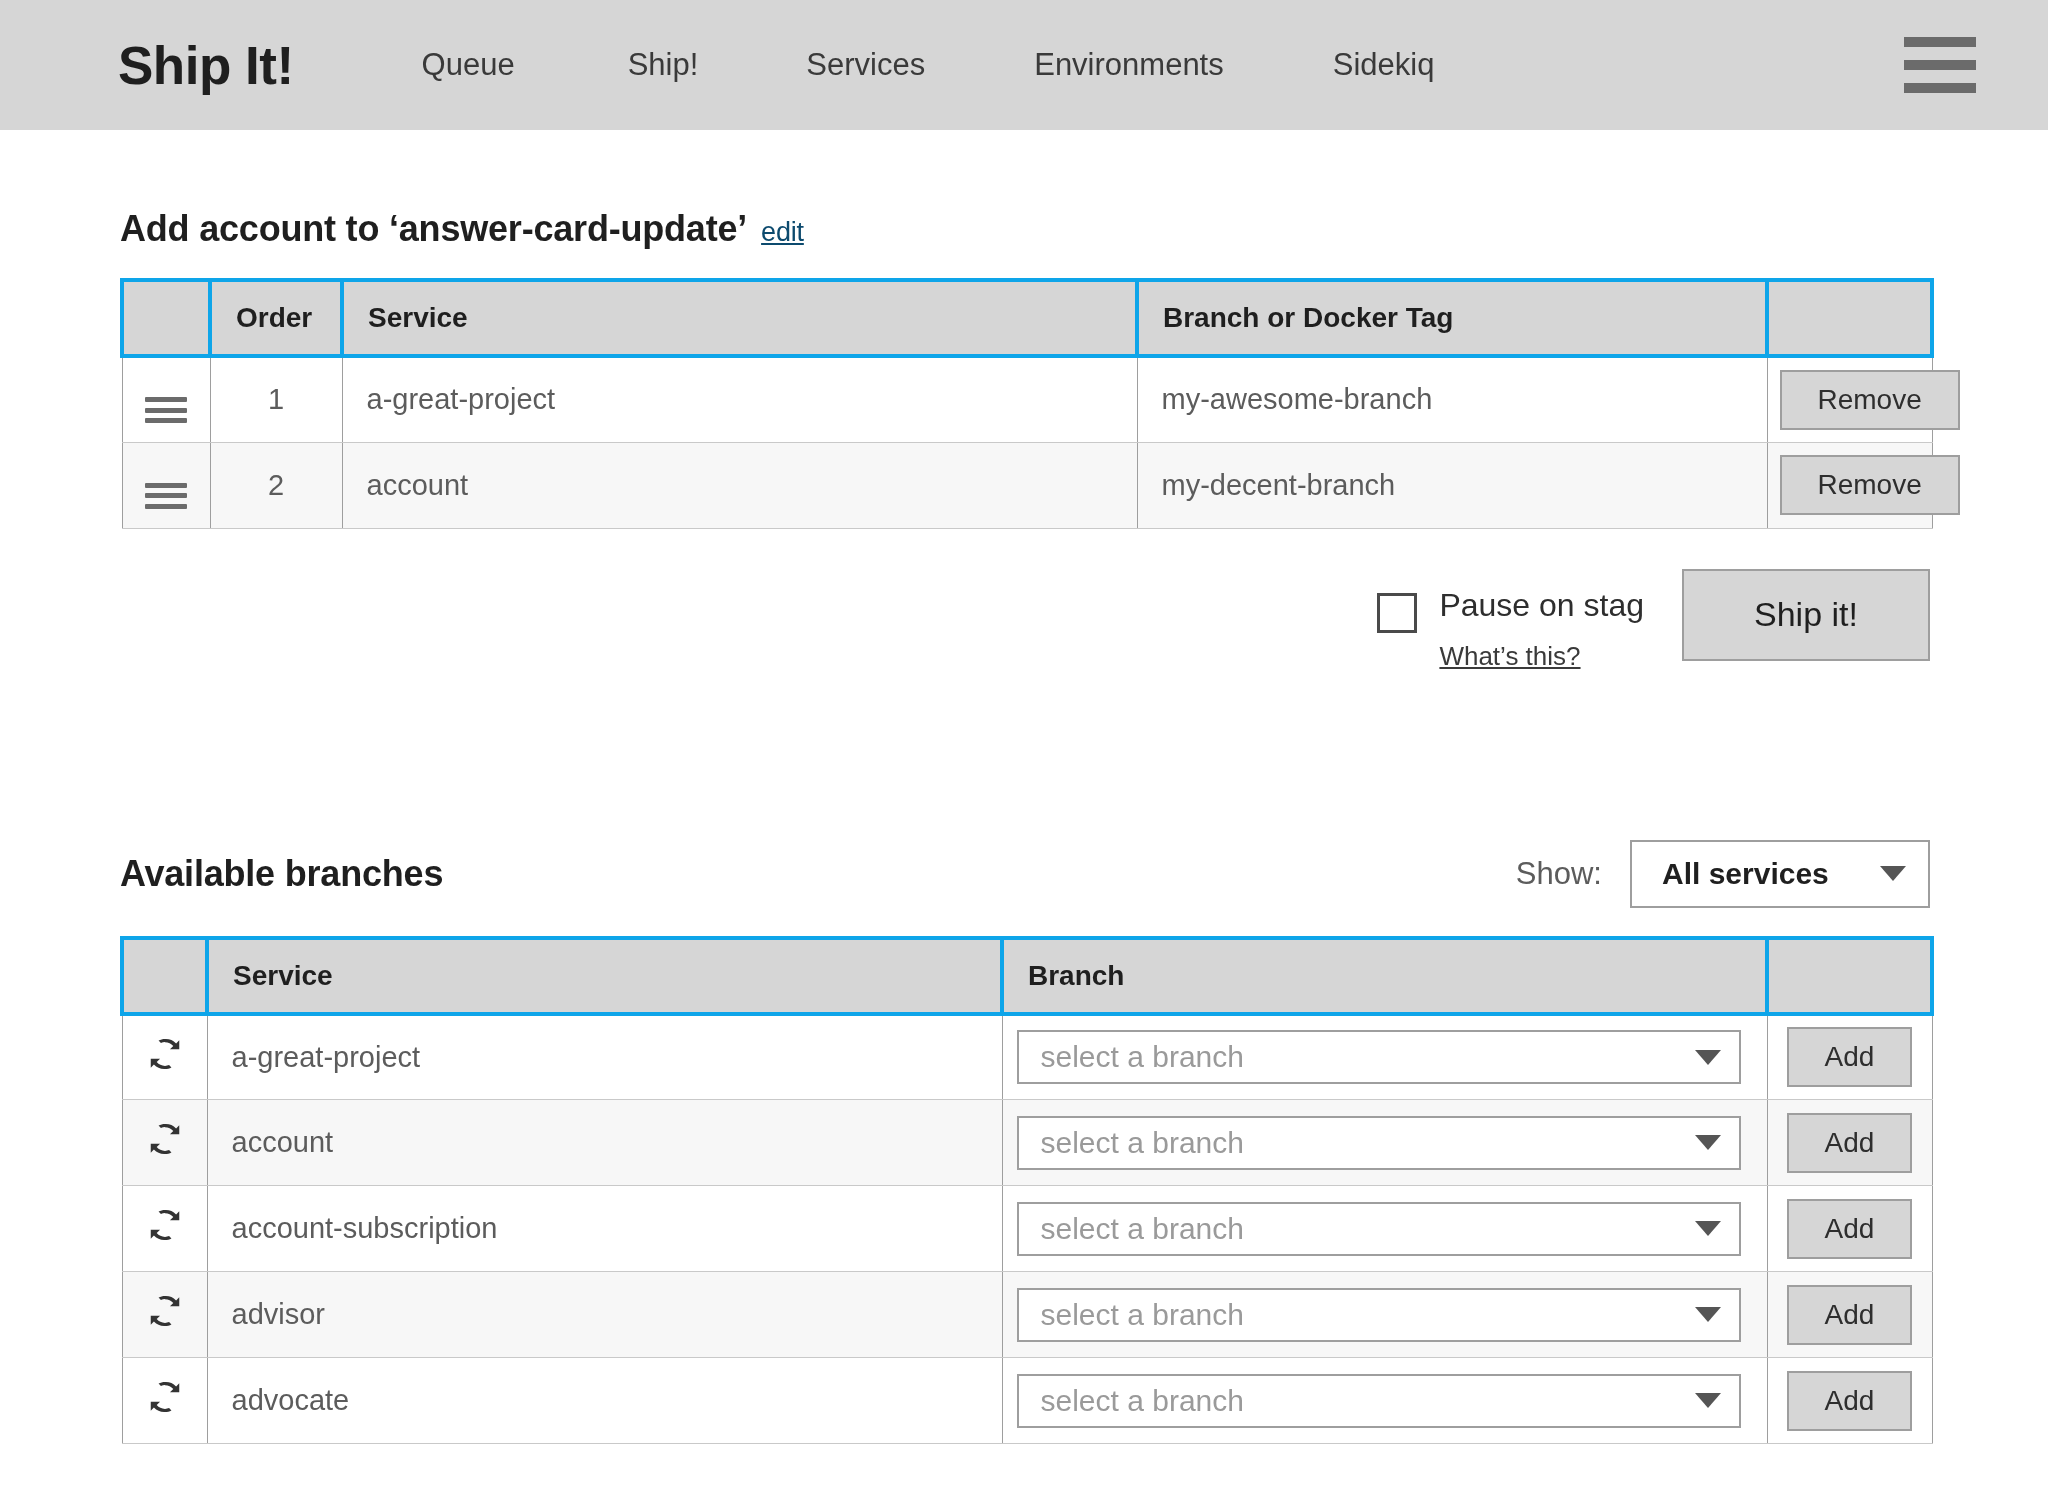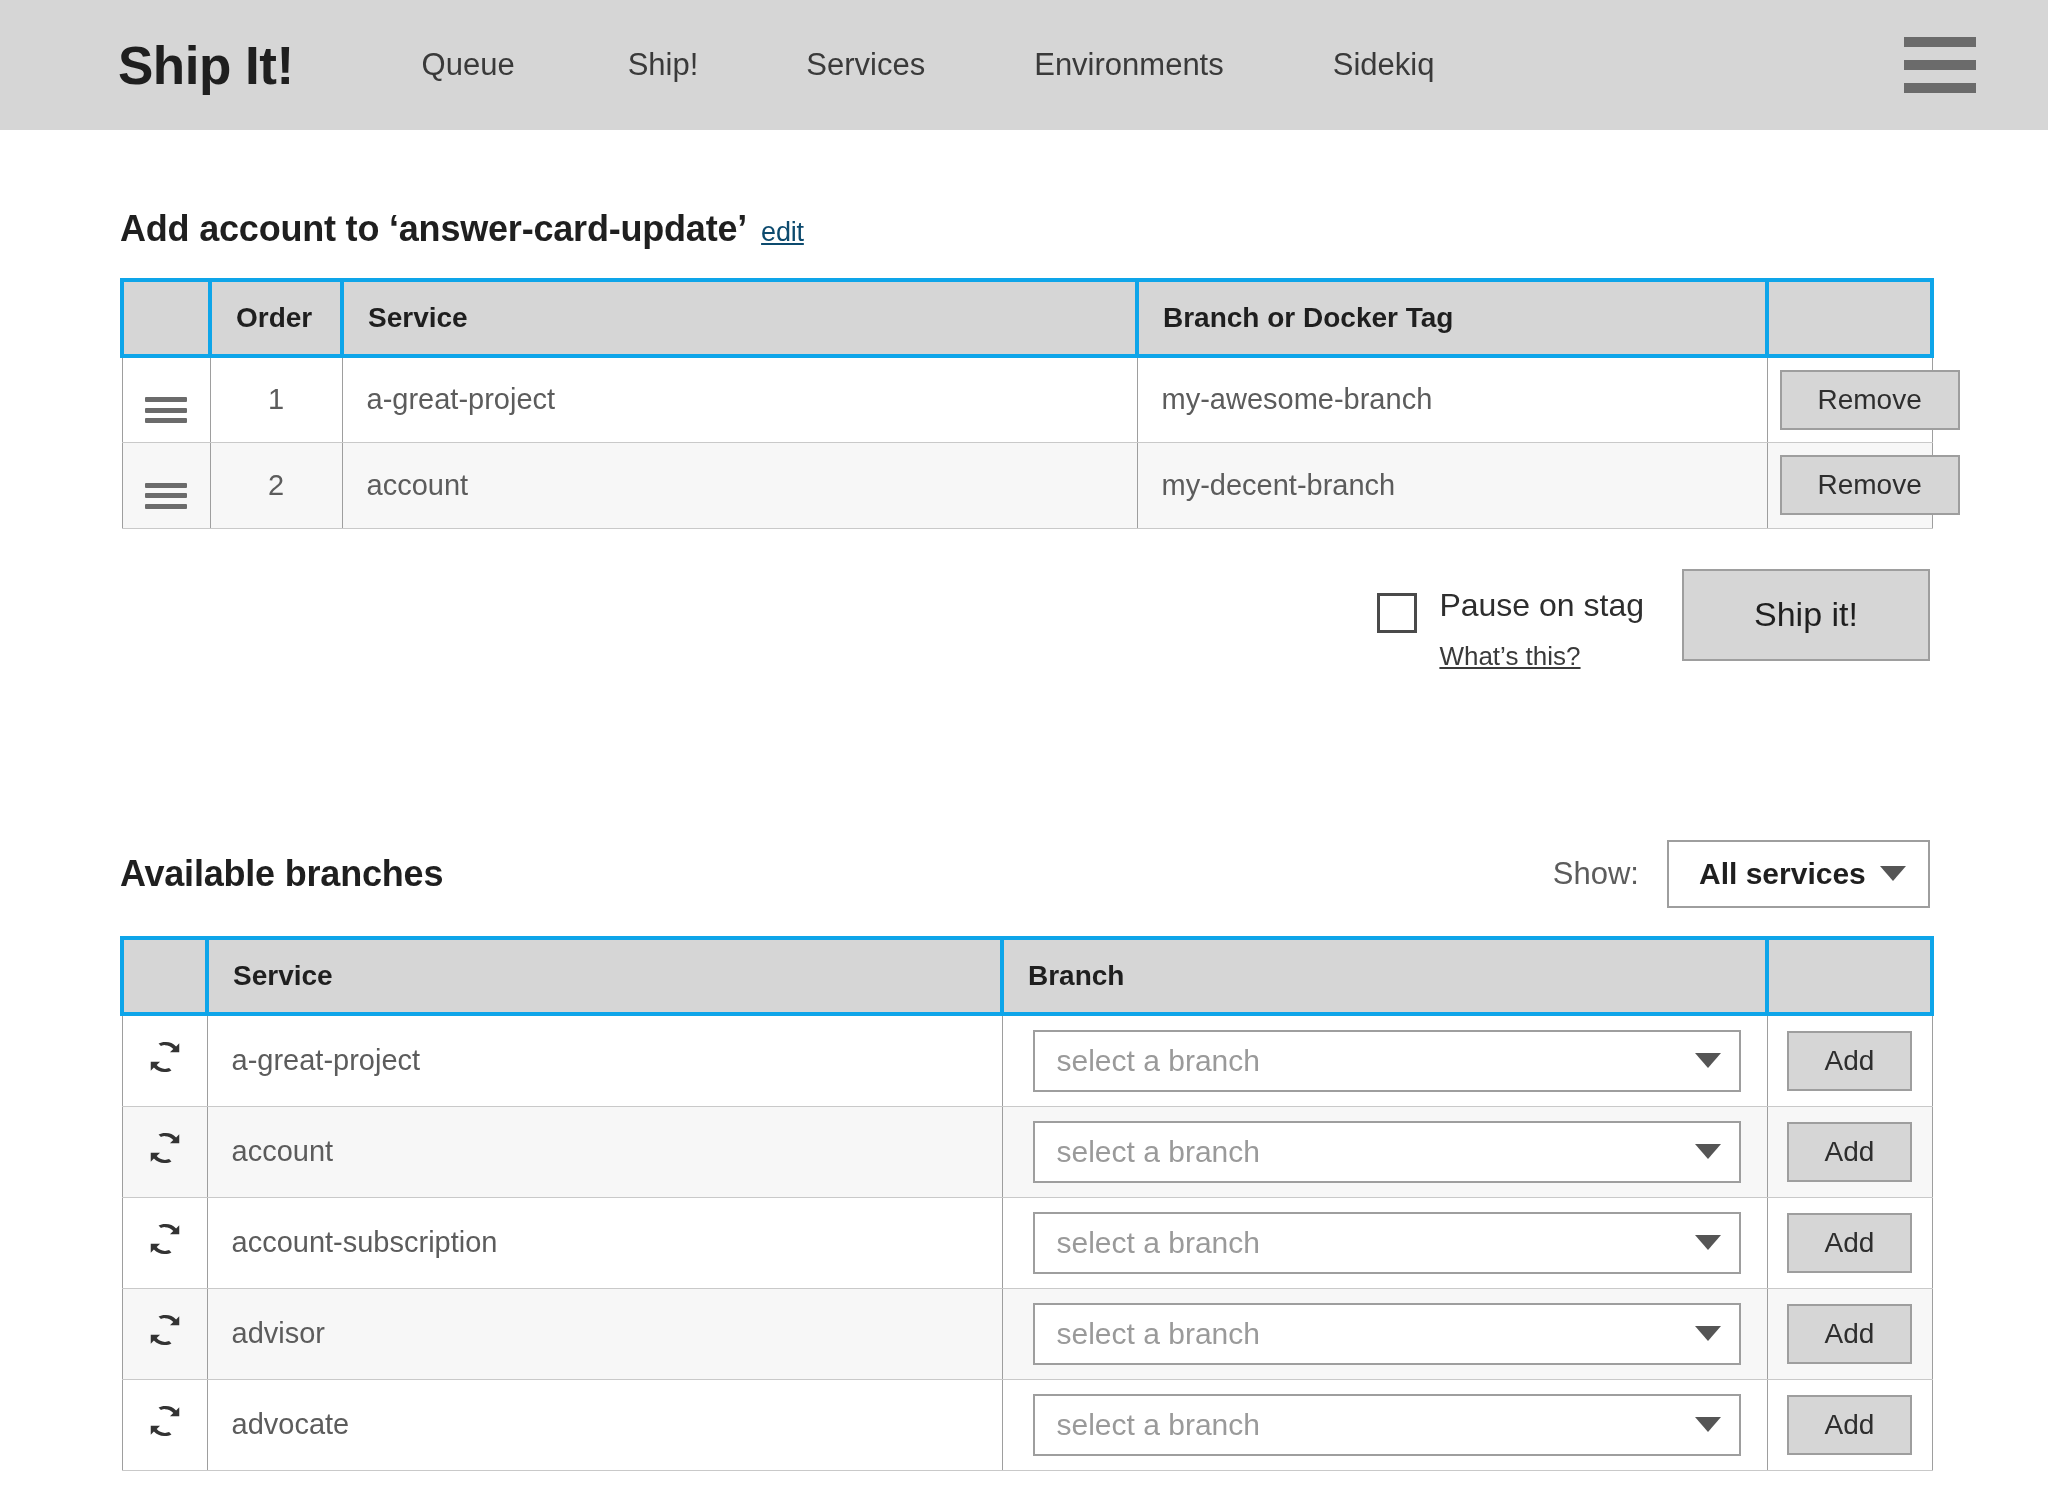--- a/index.html
+++ b/index.html
@@ -213,21 +213,21 @@
   }
   .avail-title {
     font-size: 36px;
     font-weight: bold;
     color: #1f1f1f;
     letter-spacing: -0.2px;
   }
   .show-group { display: flex; align-items: center; gap: 28px; }
   .show-label { font-size: 31px; color: #5c5c5c; }
   .show-select {
-    width: 263px;
+    width: 300px;
     height: 68px;
     border: 2px solid #9e9e9e;
     background: #fff;
     display: flex;
     align-items: center;
     justify-content: space-between;
     padding: 0 22px 0 30px;
     cursor: pointer;
   }
   .show-select-value { font-size: 30px; font-weight: bold; color: #1f1f1f; }
@@ -243,27 +243,27 @@
   .t2-c1 { width: 795px; }
   .t2-c2 { width: 765px; }
   .t2-c3 { width: 165px; }
 
   .sync-cell { text-align: center; padding: 0 !important; }
   .sync-icon { display:inline-block; width: 38px; height: 38px; cursor: pointer; }
 
   .branch-select {
     border: 2px solid #9e9e9e;
     background: #fff;
-    height: 62px;
+    height: 54px;
     display: flex;
     align-items: center;
     justify-content: space-between;
     padding: 0 18px 0 22px;
     cursor: pointer;
-    margin: 0 26px 0 30px;
+    margin: 0 26px 0 14px;
   }
   .branch-select-ph { font-size: 30px; color: #9a9a9a; }
   .td-select { padding: 14px 0 !important; }
 </style>
 </head>
 <body>
 
 <div class="navbar">
   <div class="brand">Ship It!</div>
   <div class="nav-links">

